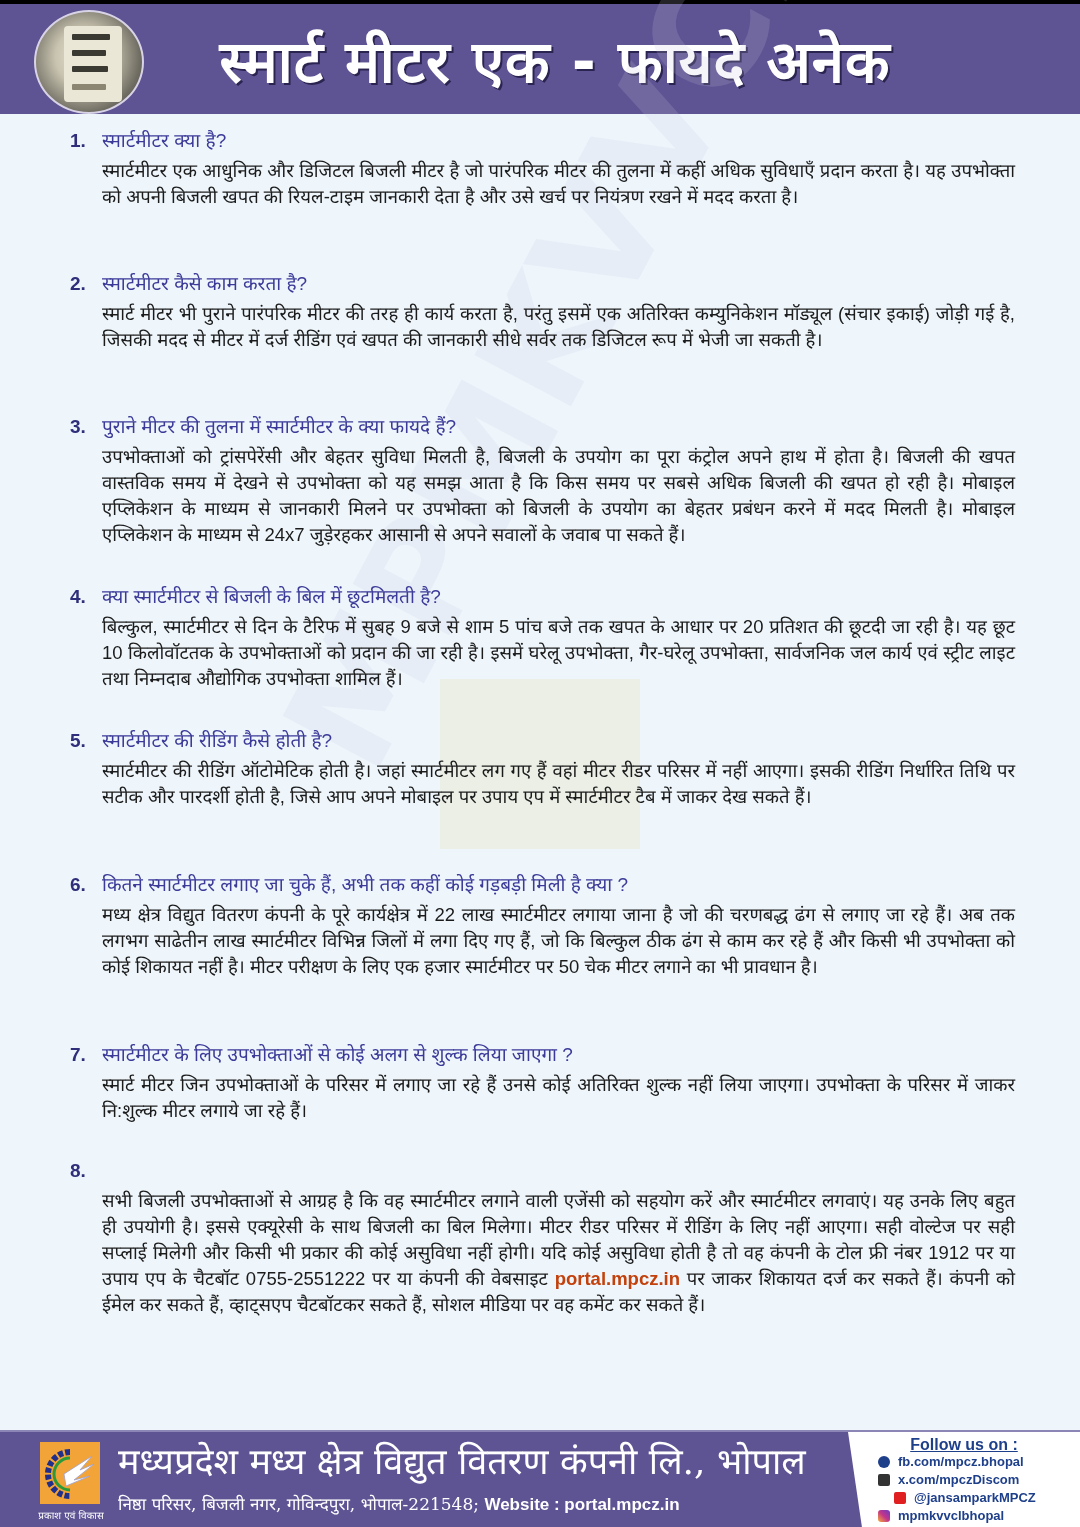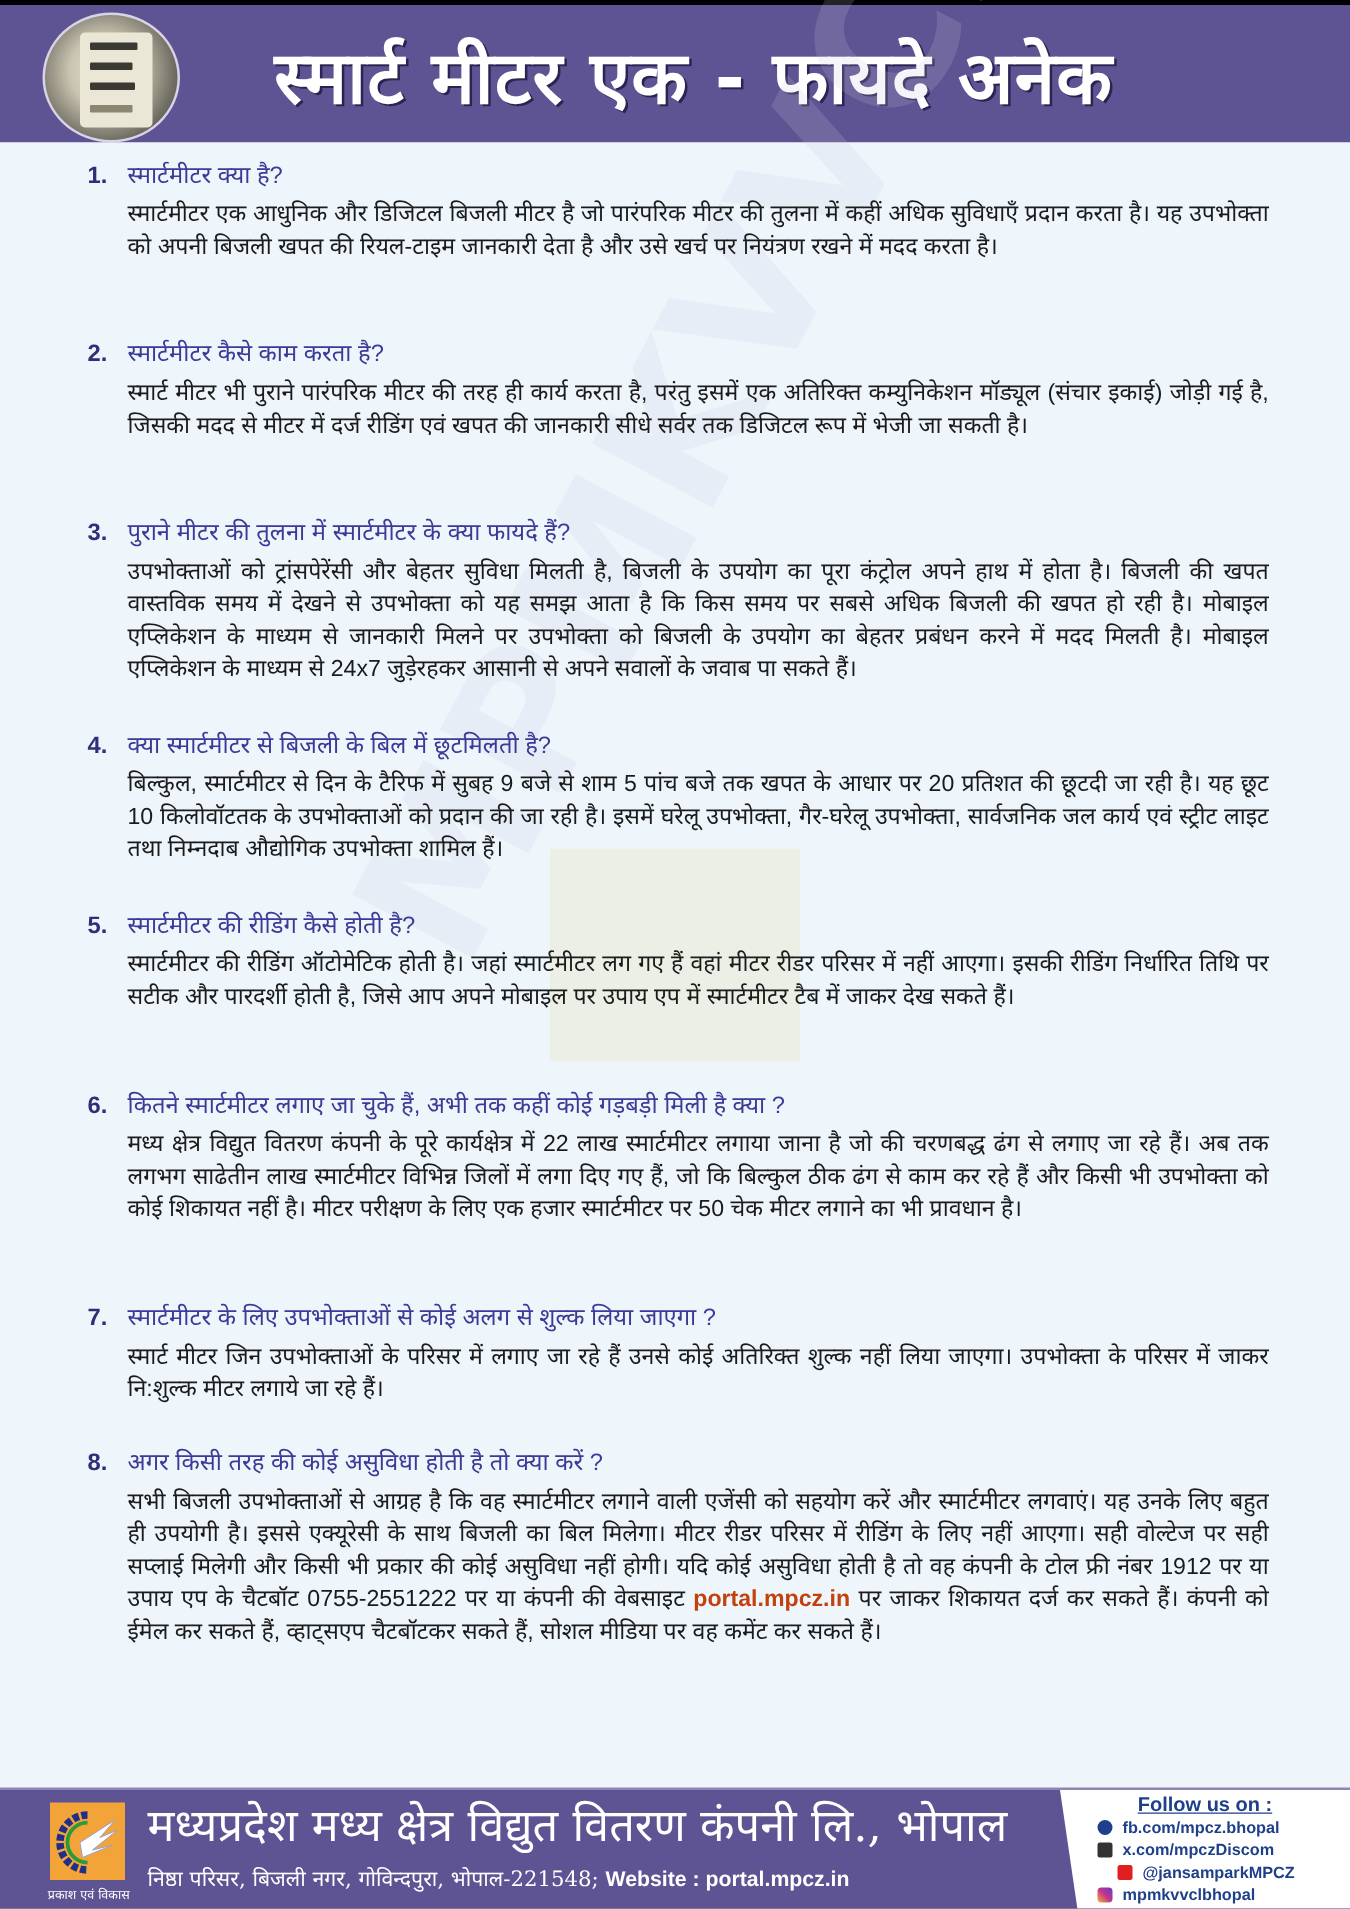--- a/index.html
+++ b/index.html
@@ -202,21 +202,20 @@
       <div class="faq-q">
         <span class="faq-num">7.</span>
         <span>स्मार्टमीटर के लिए उपभोक्ताओं से कोई अलग से शुल्क लिया जाएगा ?</span>
       </div>
       <div class="faq-a">स्मार्ट मीटर जिन उपभोक्ताओं के परिसर में लगाए जा रहे हैं उनसे कोई अतिरिक्त शुल्क नहीं लिया जाएगा। उपभोक्ता के परिसर में जाकर नि:शुल्क मीटर लगाये जा रहे हैं।</div>
     </div>
 
     <div class="faq" style="top:1044px;">
       <div class="faq-q">
         <span class="faq-num">8.</span>
-        <span>अगर किसी तरह की कोई असुविधा होती है तो क्या करें ?</span>
       </div>
       <div class="faq-a"><span>सभी बिजली उपभोक्ताओं से आग्रह है कि वह स्मार्टमीटर लगाने वाली एजेंसी को सहयोग करें और स्मार्टमीटर लगवाएं। यह उनके लिए बहुत ही उपयोगी है। इससे एक्यूरेसी के साथ बिजली का बिल मिलेगा। मीटर रीडर परिसर में रीडिंग के लिए नहीं आएगा। सही वोल्टेज पर सही सप्लाई मिलेगी और किसी भी प्रकार की कोई असुविधा नहीं होगी। यदि कोई असुविधा होती है तो वह कंपनी के टोल फ्री नंबर 1912 पर या उपाय एप के चैटबॉट 0755-2551222 पर या कंपनी की वेबसाइट </span><span class="link">portal.mpcz.in</span><span> पर जाकर शिकायत दर्ज कर सकते हैं। कंपनी को ईमेल कर सकते हैं, व्हाट्सएप चैटबॉटकर सकते हैं, सोशल मीडिया पर वह कमेंट कर सकते हैं।</span></div>
     </div>
   </div>
 
   <div class="footer-top-line"></div>
   <div class="footer">
     <div class="logo-box">
       <svg width="60" height="62" viewBox="0 0 60 62">
         <path d="M30,10 A22,22 0 1,0 30,54" fill="none" stroke="#1f2f8a" stroke-width="6" stroke-dasharray="5,2"></path>

